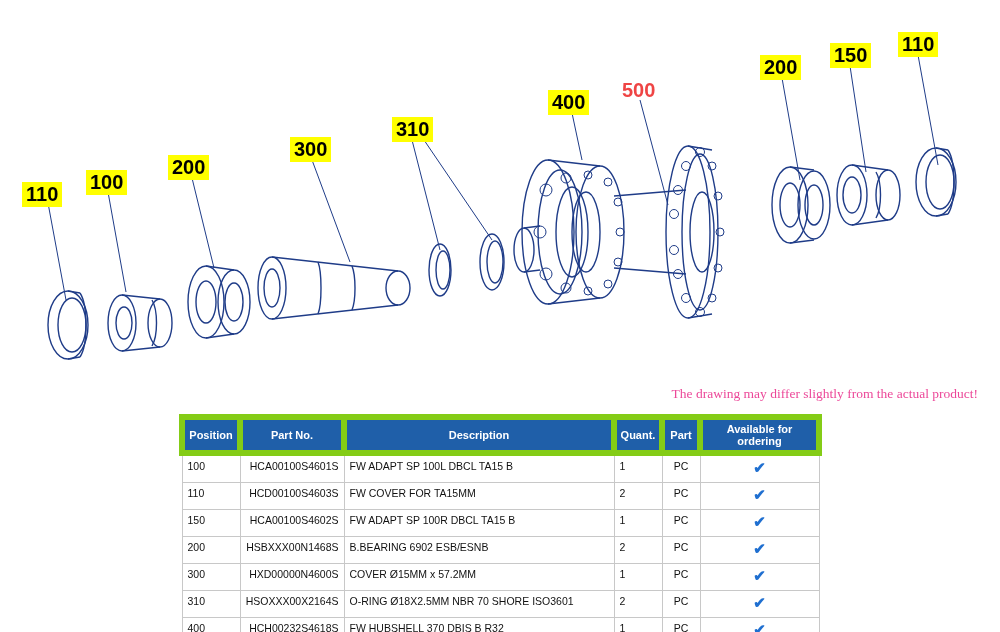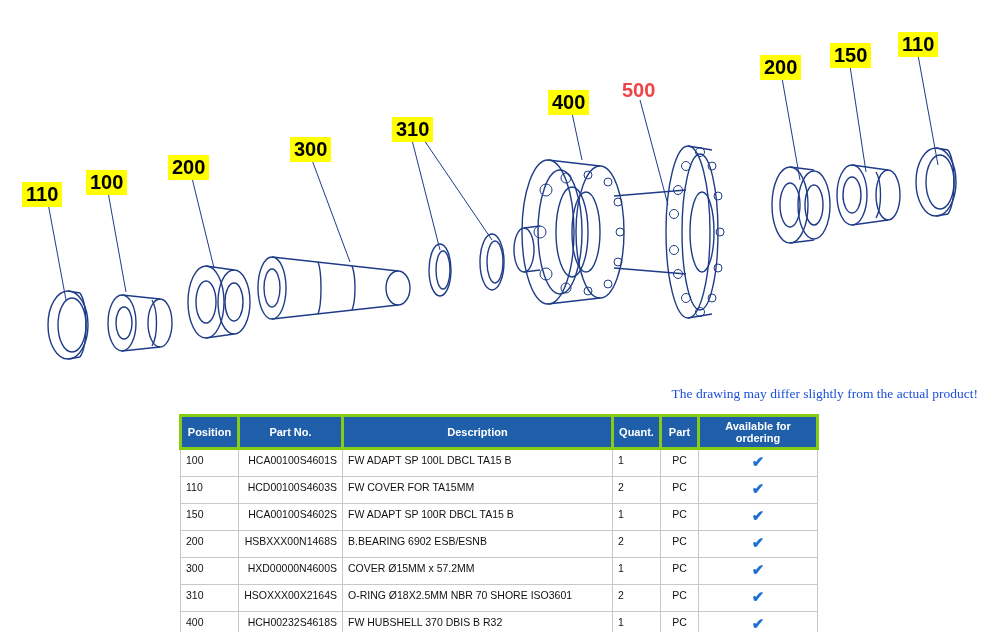--- a/index.html
+++ b/index.html
@@ -38,21 +38,21 @@
   .callout-label.nohl {
     background: transparent;
     color: #ef4444;
   }
   #disclaimer {
     position: absolute;
     right: 22px;
     top: 386px;
     font-family: "Liberation Serif", serif;
     font-size: 13.5px;
-    color: #1d4ed8;
+    color: #ec4899;
     white-space: nowrap;
   }
   #parts-table-wrap {
     position: absolute;
     left: 179px;
     top: 414px;
     width: 637px;
   }
   table.parts {
     border-collapse: collapse;
@@ -61,21 +61,21 @@
     font-family: "Liberation Sans", sans-serif;
     font-size: 10.5px;
     color: #111111;
   }
   table.parts thead th {
     background: #1f5fa9;
     color: #ffffff;
     font-weight: bold;
     font-size: 11px;
     text-align: center;
-    border: 3px solid #84cc16;
+    border: 6px solid #84cc16;
     padding: 3px 2px;
     height: 16px;
   }
   table.parts tbody td {
     border: 1px solid #c8c8c8;
     padding: 4px 5px;
     vertical-align: top;
     height: 18px;
     background: #ffffff;
   }

